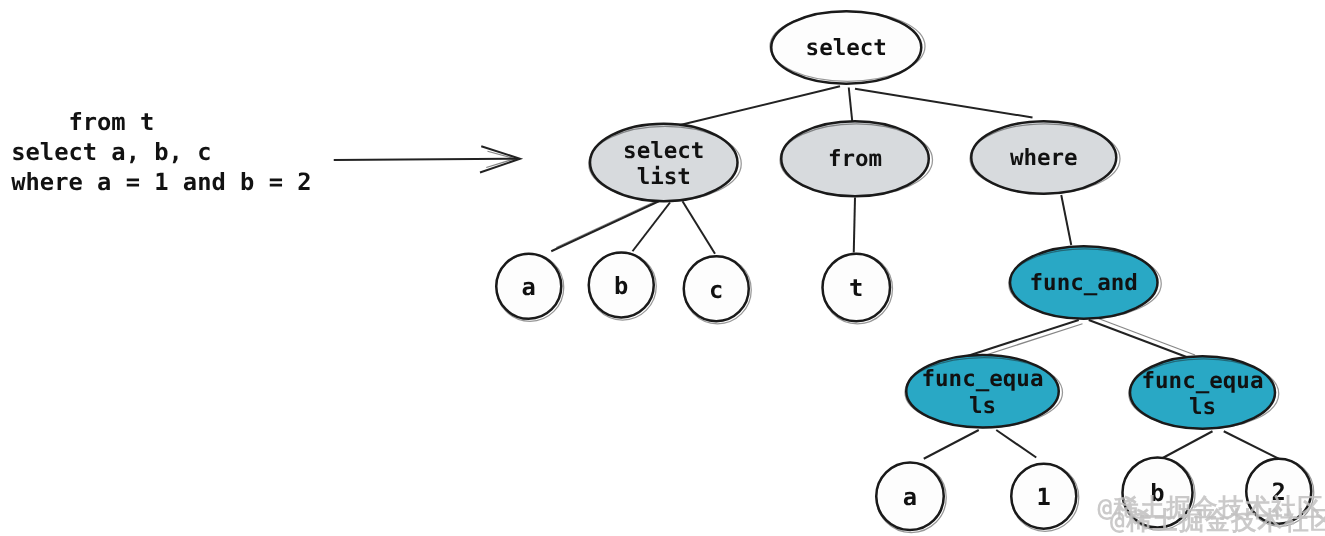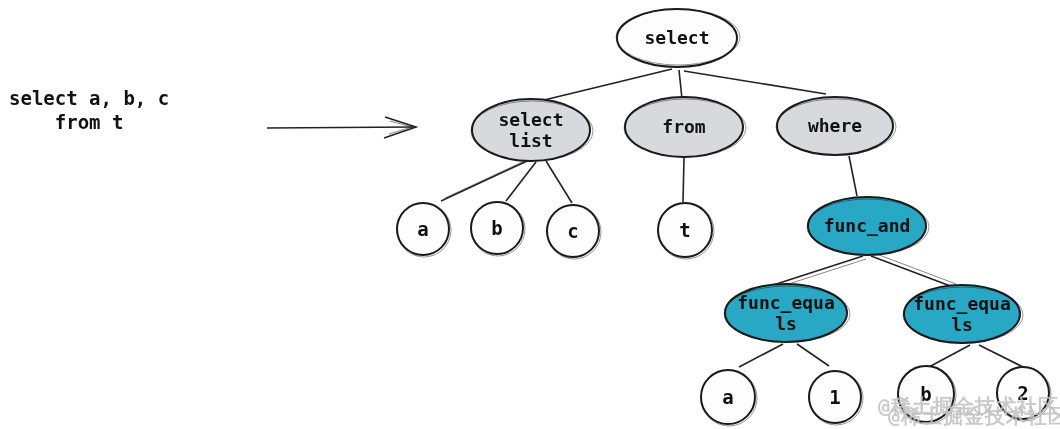--- a/index.html
+++ b/index.html
@@ -48,22 +48,23 @@
   }
   .wm-1 { left: 878px; top: 393px; }
   .wm-2 { left: 888px; top: 403px; }
 </style>
 </head>
 <body>
 
 <div class="stage">
 
   <div class="sql">
+    <div>    from t</div>
     <div>select a, b, c</div>
-    <div>    from t</div>
+    <div>where a = 1 and b = 2</div>
   </div>
 
   <svg class="diagram" width="1060" height="429" viewBox="0 0 1060 429">
 
     <g>
       <line class="edge" x1="267" y1="128" x2="414" y2="127"></line>
       <polyline class="edge" points="385,117 416,127 384,138"></polyline>
       <polyline class="edge2" points="390,121 412,127 389,134"></polyline>
     </g>
 

